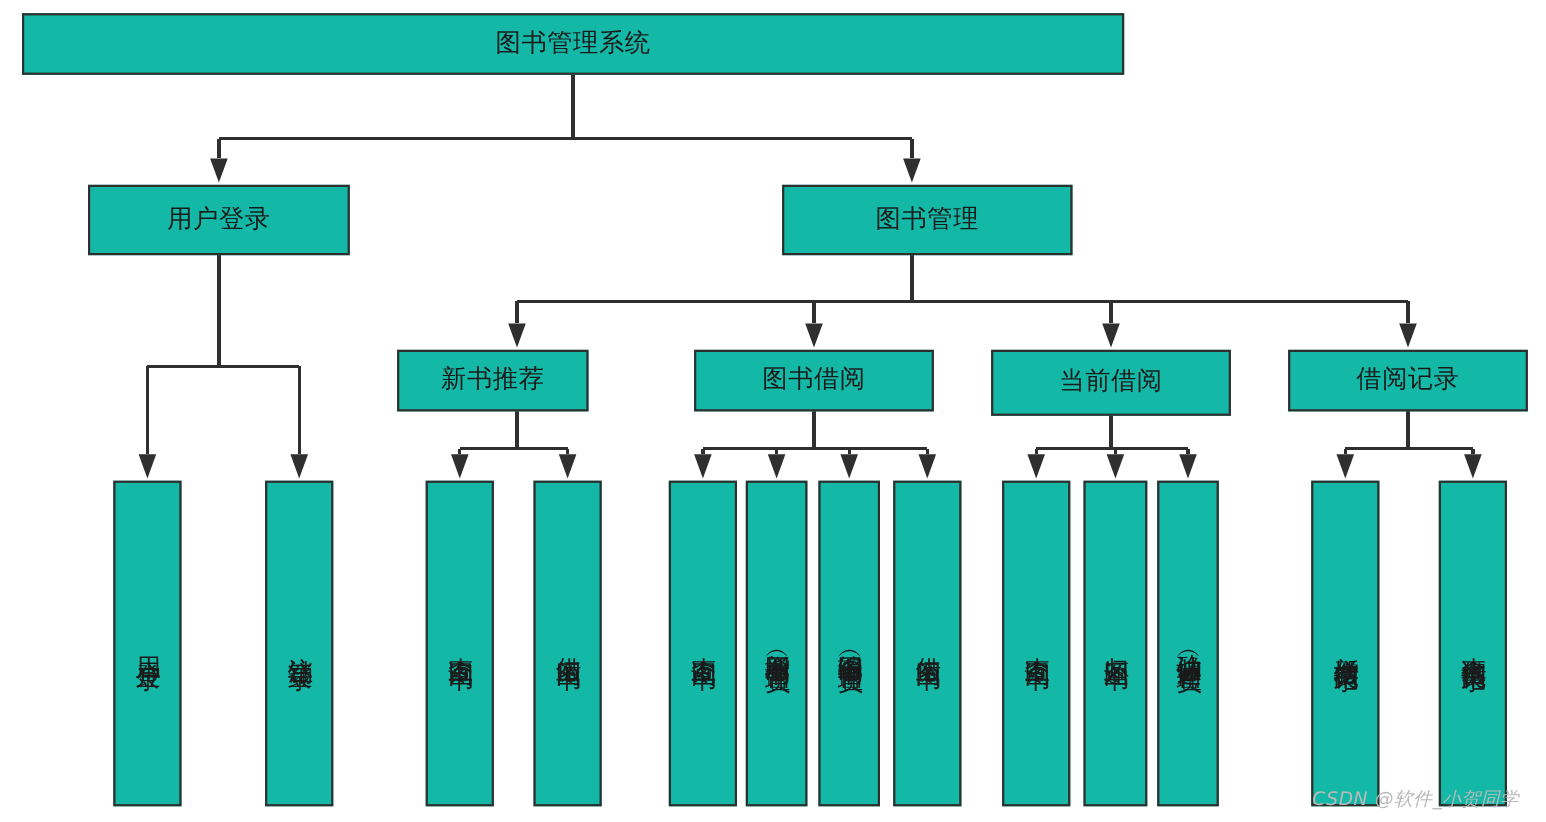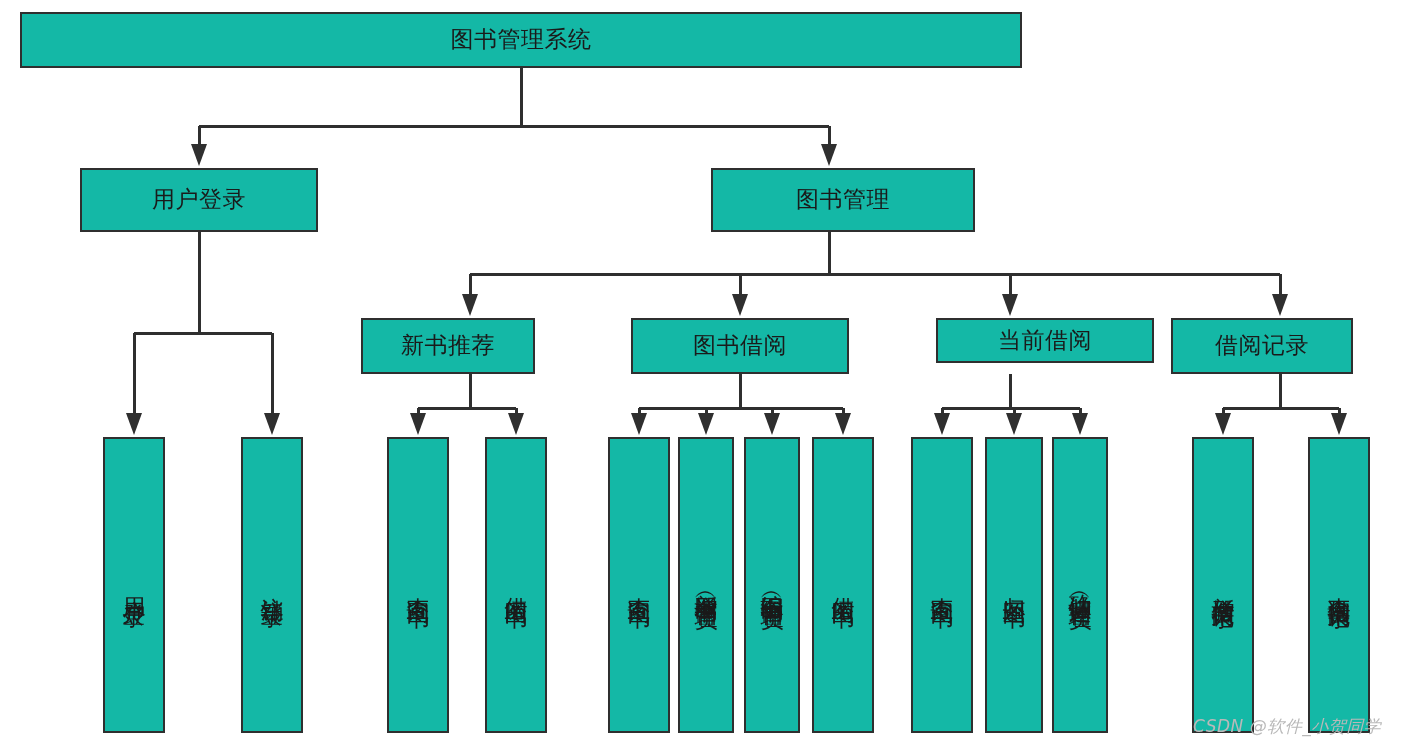--- a/index.html
+++ b/index.html
@@ -142,24 +142,24 @@
   <div class="node horiz" style="left:711px;top:168px;width:264px;height:64px;align-items:center;">
     <span class="label">图书管理</span>
   </div>
 
   <div class="node horiz" style="left:361px;top:318px;width:174px;height:56px;justify-content:center;">
     <span class="label">新书推荐</span>
   </div>
   <div class="node horiz" style="left:631px;top:318px;width:218px;height:56px;">
     <span class="label">图书借阅</span>
   </div>
-  <div class="node horiz" style="left:901px;top:318px;width:218px;height:45px;margin-left:35px;">
+  <div class="node horiz" style="left:901px;top:318px;width:218px;height:60px;">
     <span class="label">当前借阅</span>
   </div>
-  <div class="node horiz" style="left:1171px;top:318px;width:182px;height:56px;">
+  <div class="node horiz" style="left:1171px;top:318px;width:218px;height:56px;">
     <span class="label">借阅记录</span>
   </div>
 
   <div class="node vert" style="left:103px;top:437px;width:62px;height:296px;">
     <span class="label">用户登录</span>
   </div>
   <div class="node vert" style="left:241px;top:437px;width:62px;height:296px;">
     <span class="label">注销登录</span>
   </div>
 

